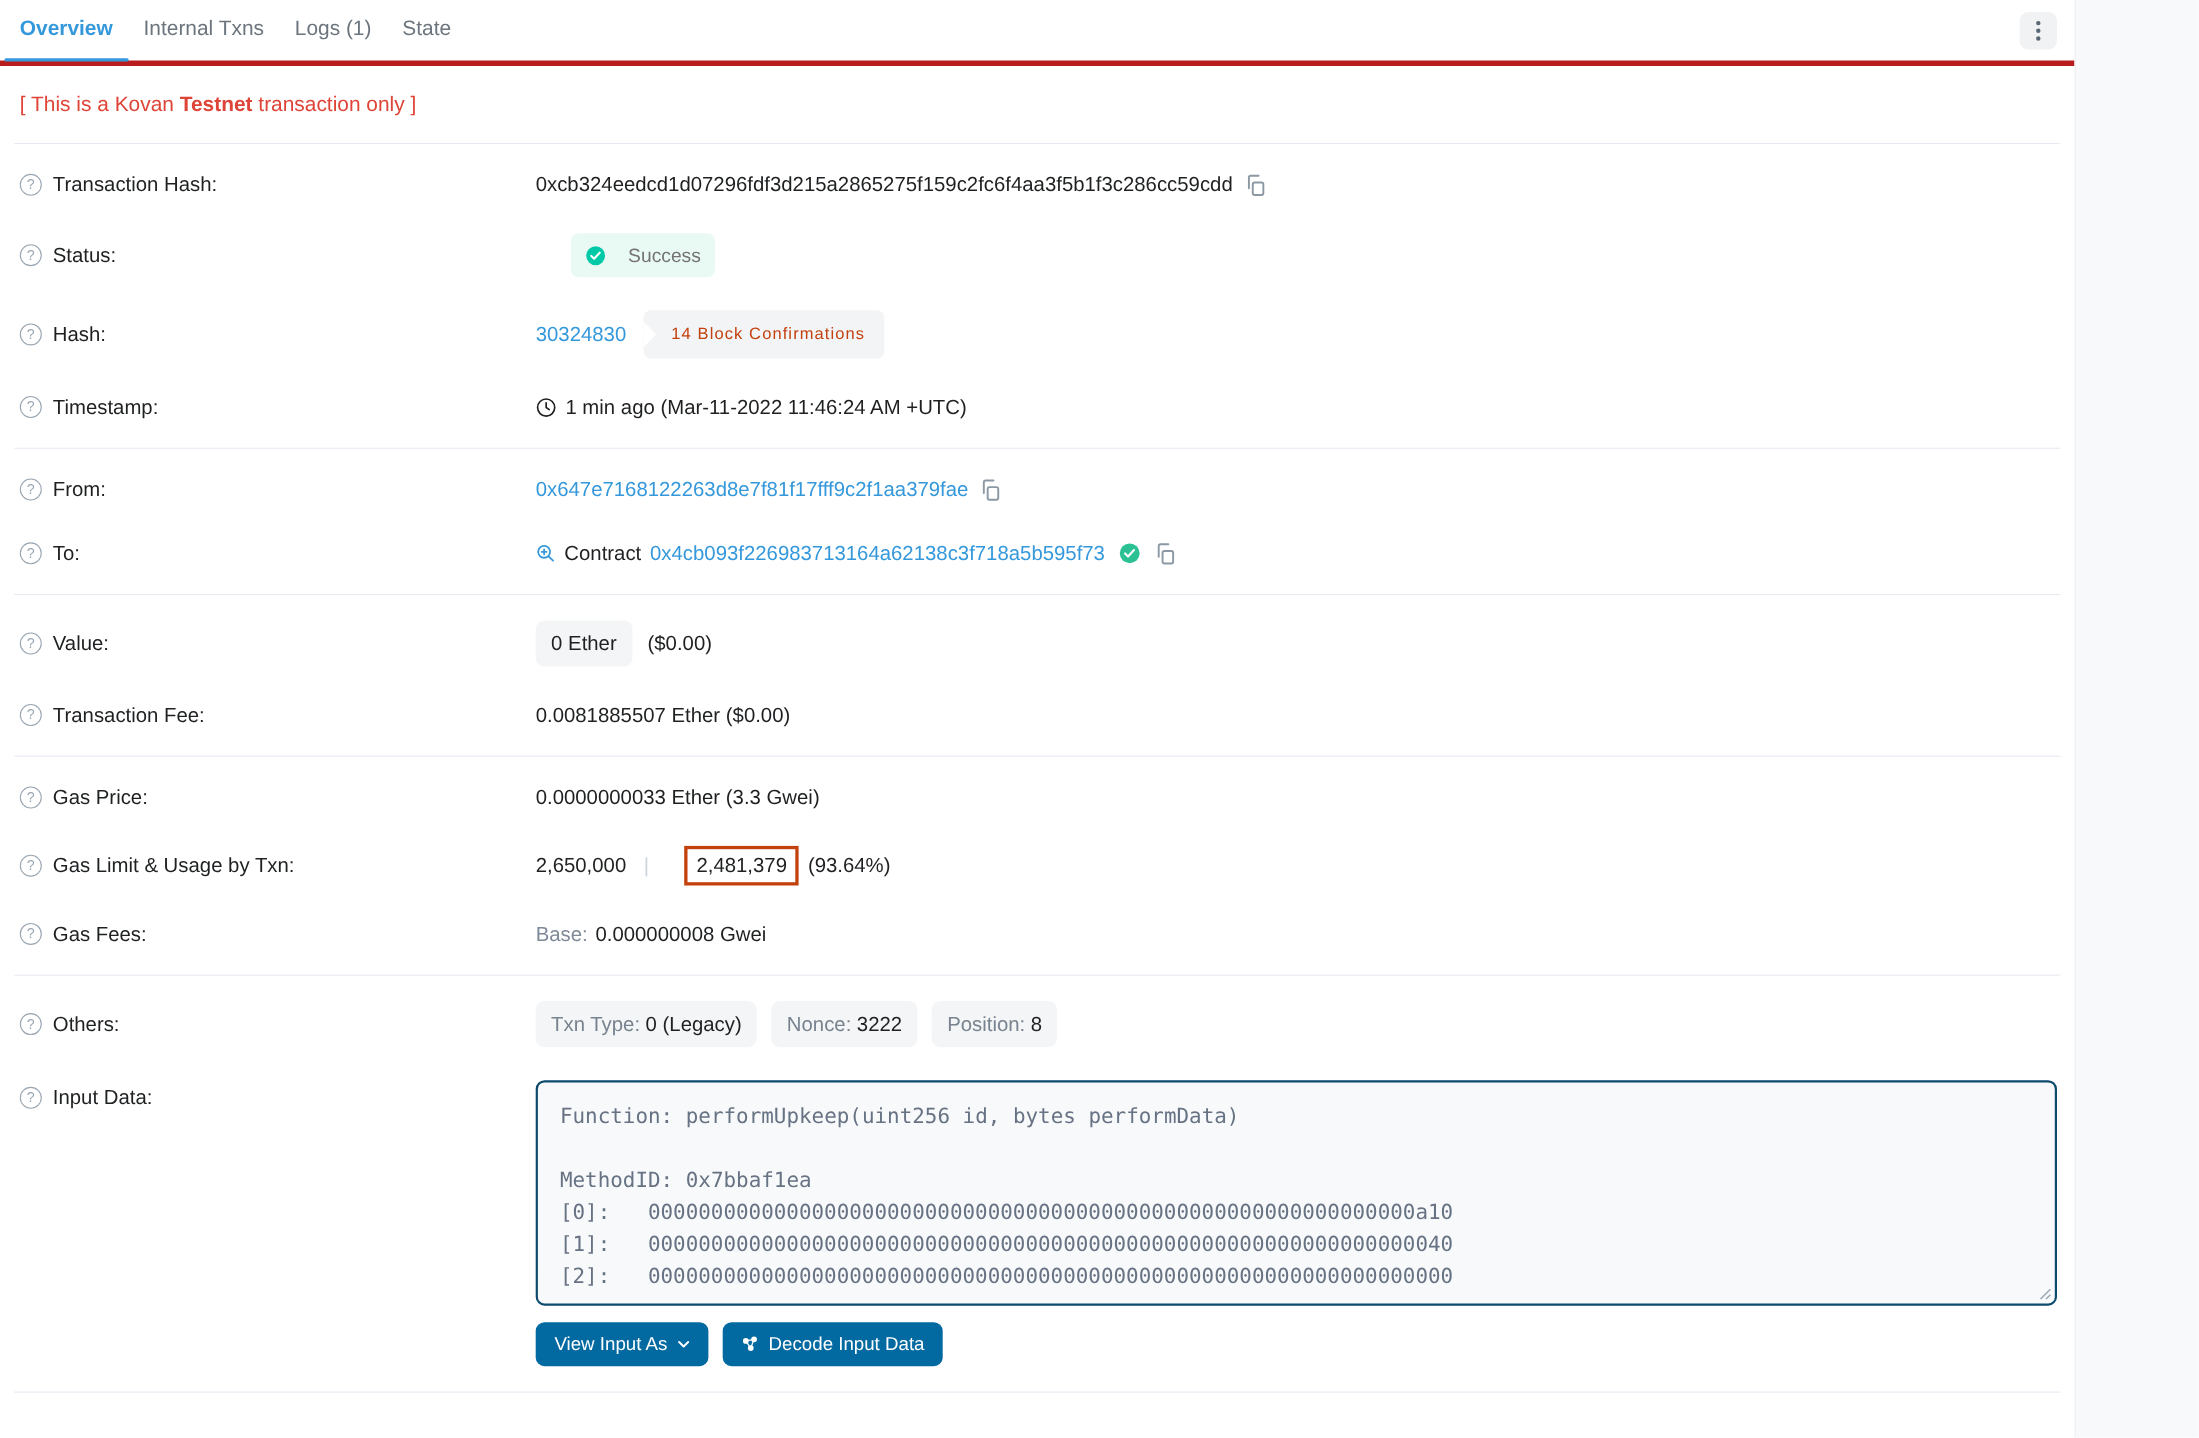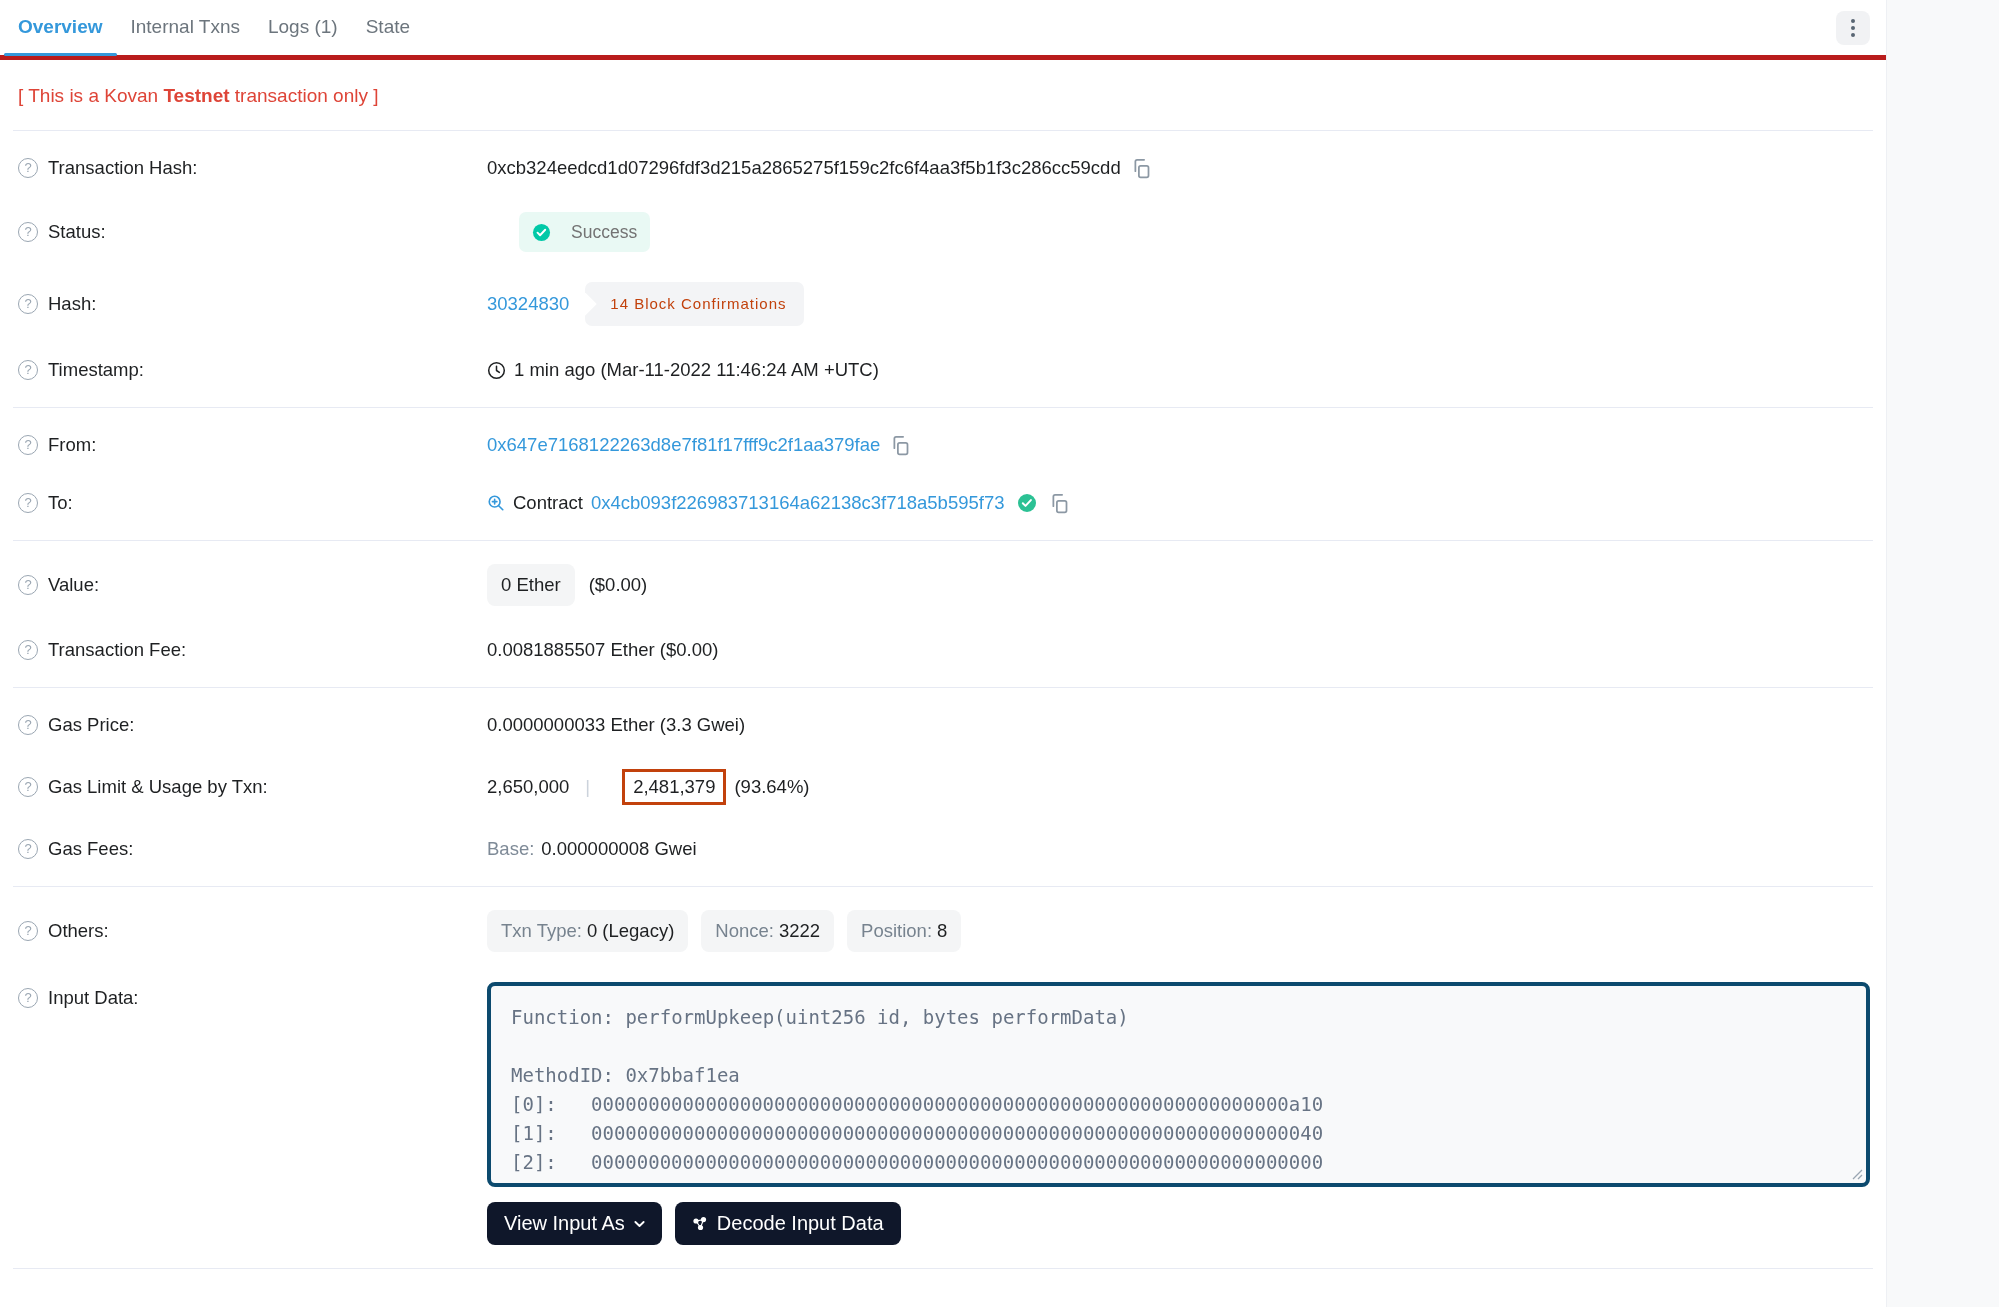--- a/index.html
+++ b/index.html
@@ -130,40 +130,40 @@
     margin-right:8px;
     margin-left:16px;
   }
 
   
   .input-box {
     position:relative;
     width:100%; margin-right:7px;
     height:205px;
     background:#f8f9fa;
-    border:4px solid #0c4a6e;
+    border:2px solid #0c4a6e;
     border-radius:8px;
     padding:17px 20px;
     font-family:"DejaVu Sans Mono", monospace;
     font-size:19px; line-height:29px;
     color:#677384;
     overflow:hidden;
   }
   .mono-gap { height:29px; }
   .param-line { display:flex; }
   .param-key { flex:0 0 80px; }
   .resize-grip { position:absolute; right:3px; bottom:3px; }
 
   .btn-row { display:flex; gap:13px; margin-top:15px; }
   .btn {
     display:inline-flex; align-items:center; gap:9px;
-    background:#0f172a; color:#fff;
+    background:#0369a1; color:#fff;
     border:none; border-radius:8px;
     padding:10px 17px;
-    font-size:20px; font-family:"Liberation Sans", sans-serif;
+    font-size:17px; font-family:"Liberation Sans", sans-serif;
     cursor:pointer;
   }
 
   .bottom-space { height:26px; }
   svg { display:block; }
 </style>
 </head>
 <body>
 
 <div class="card">

